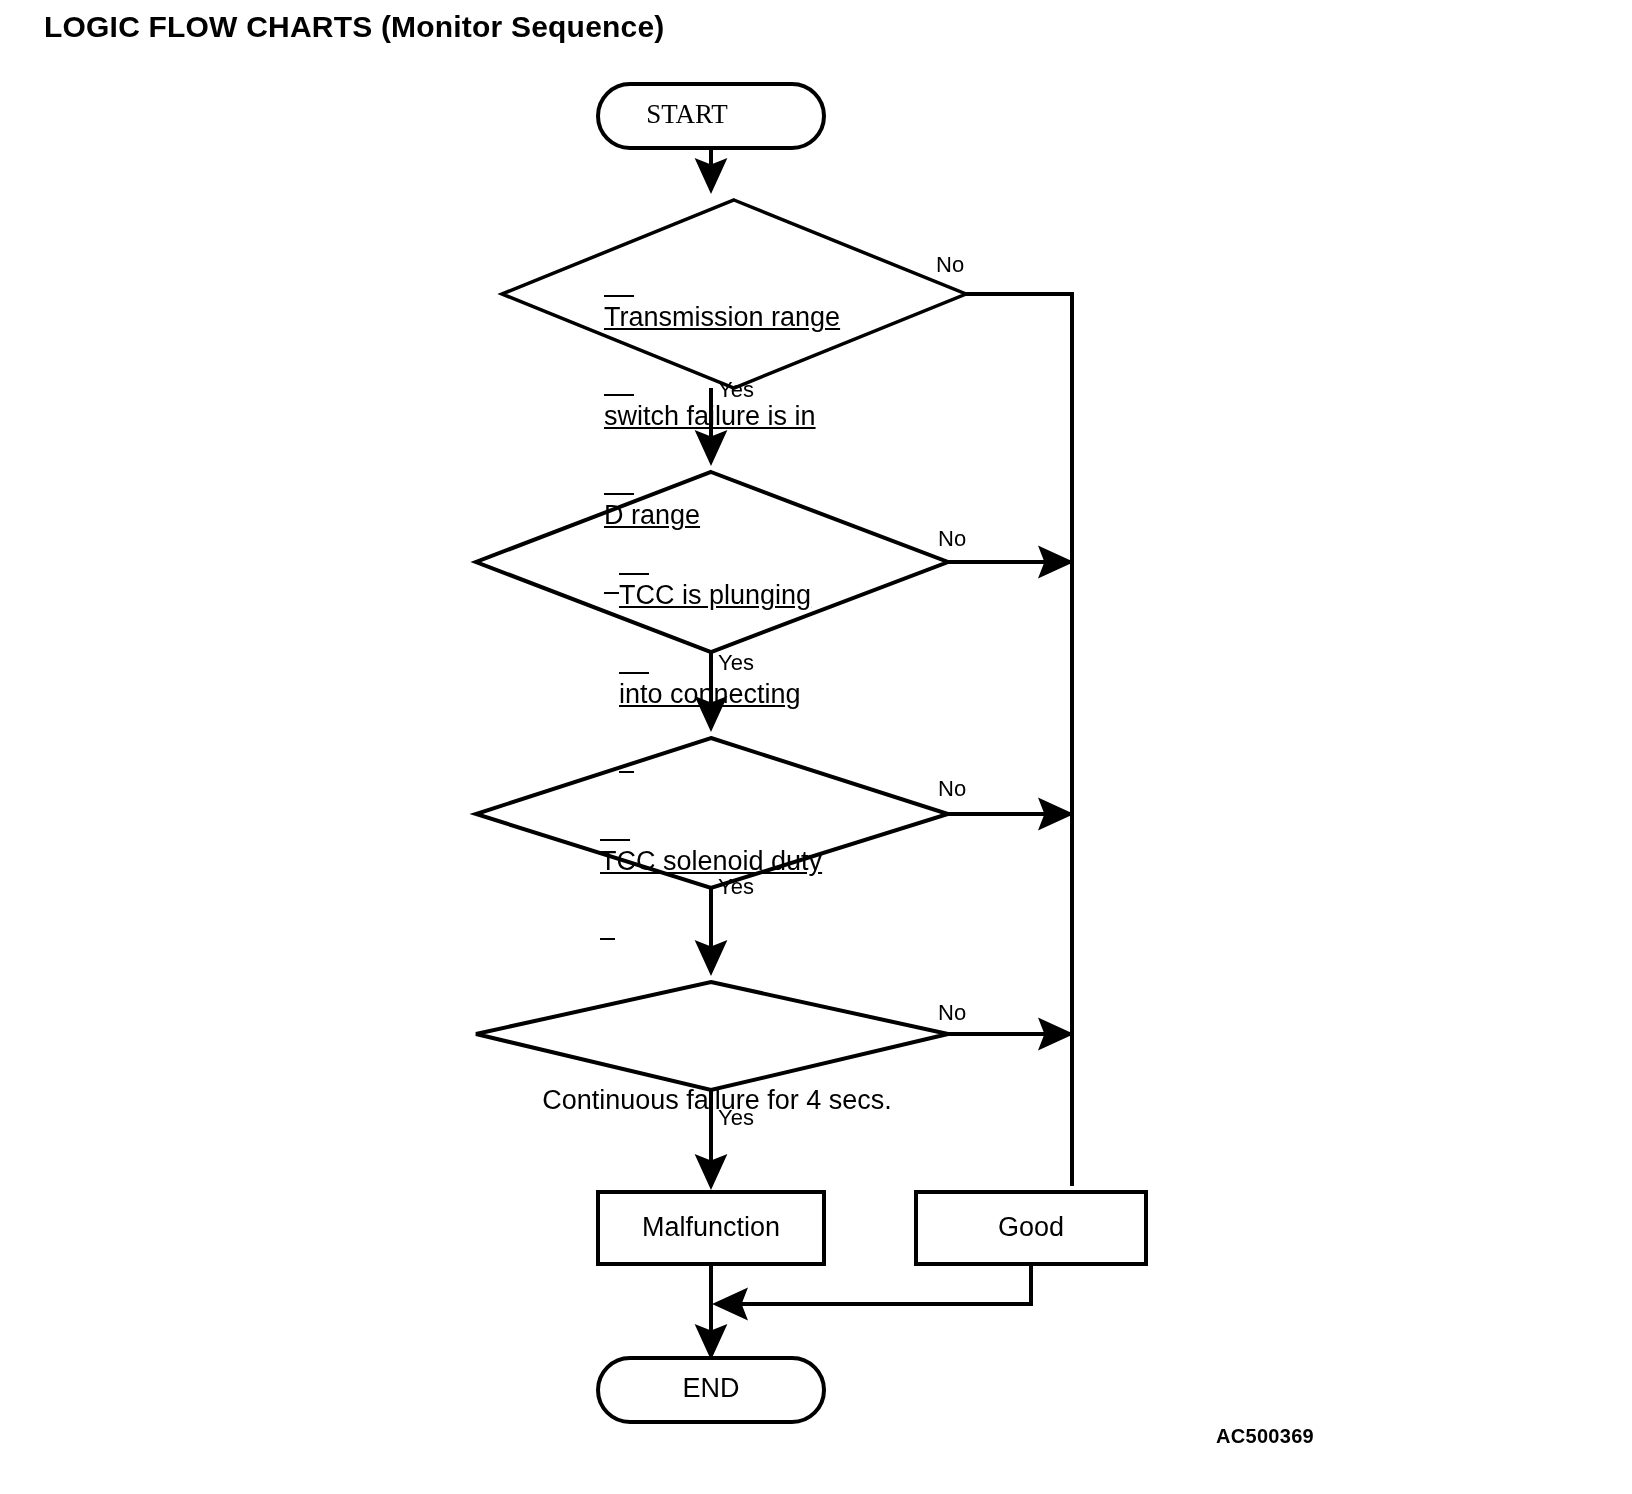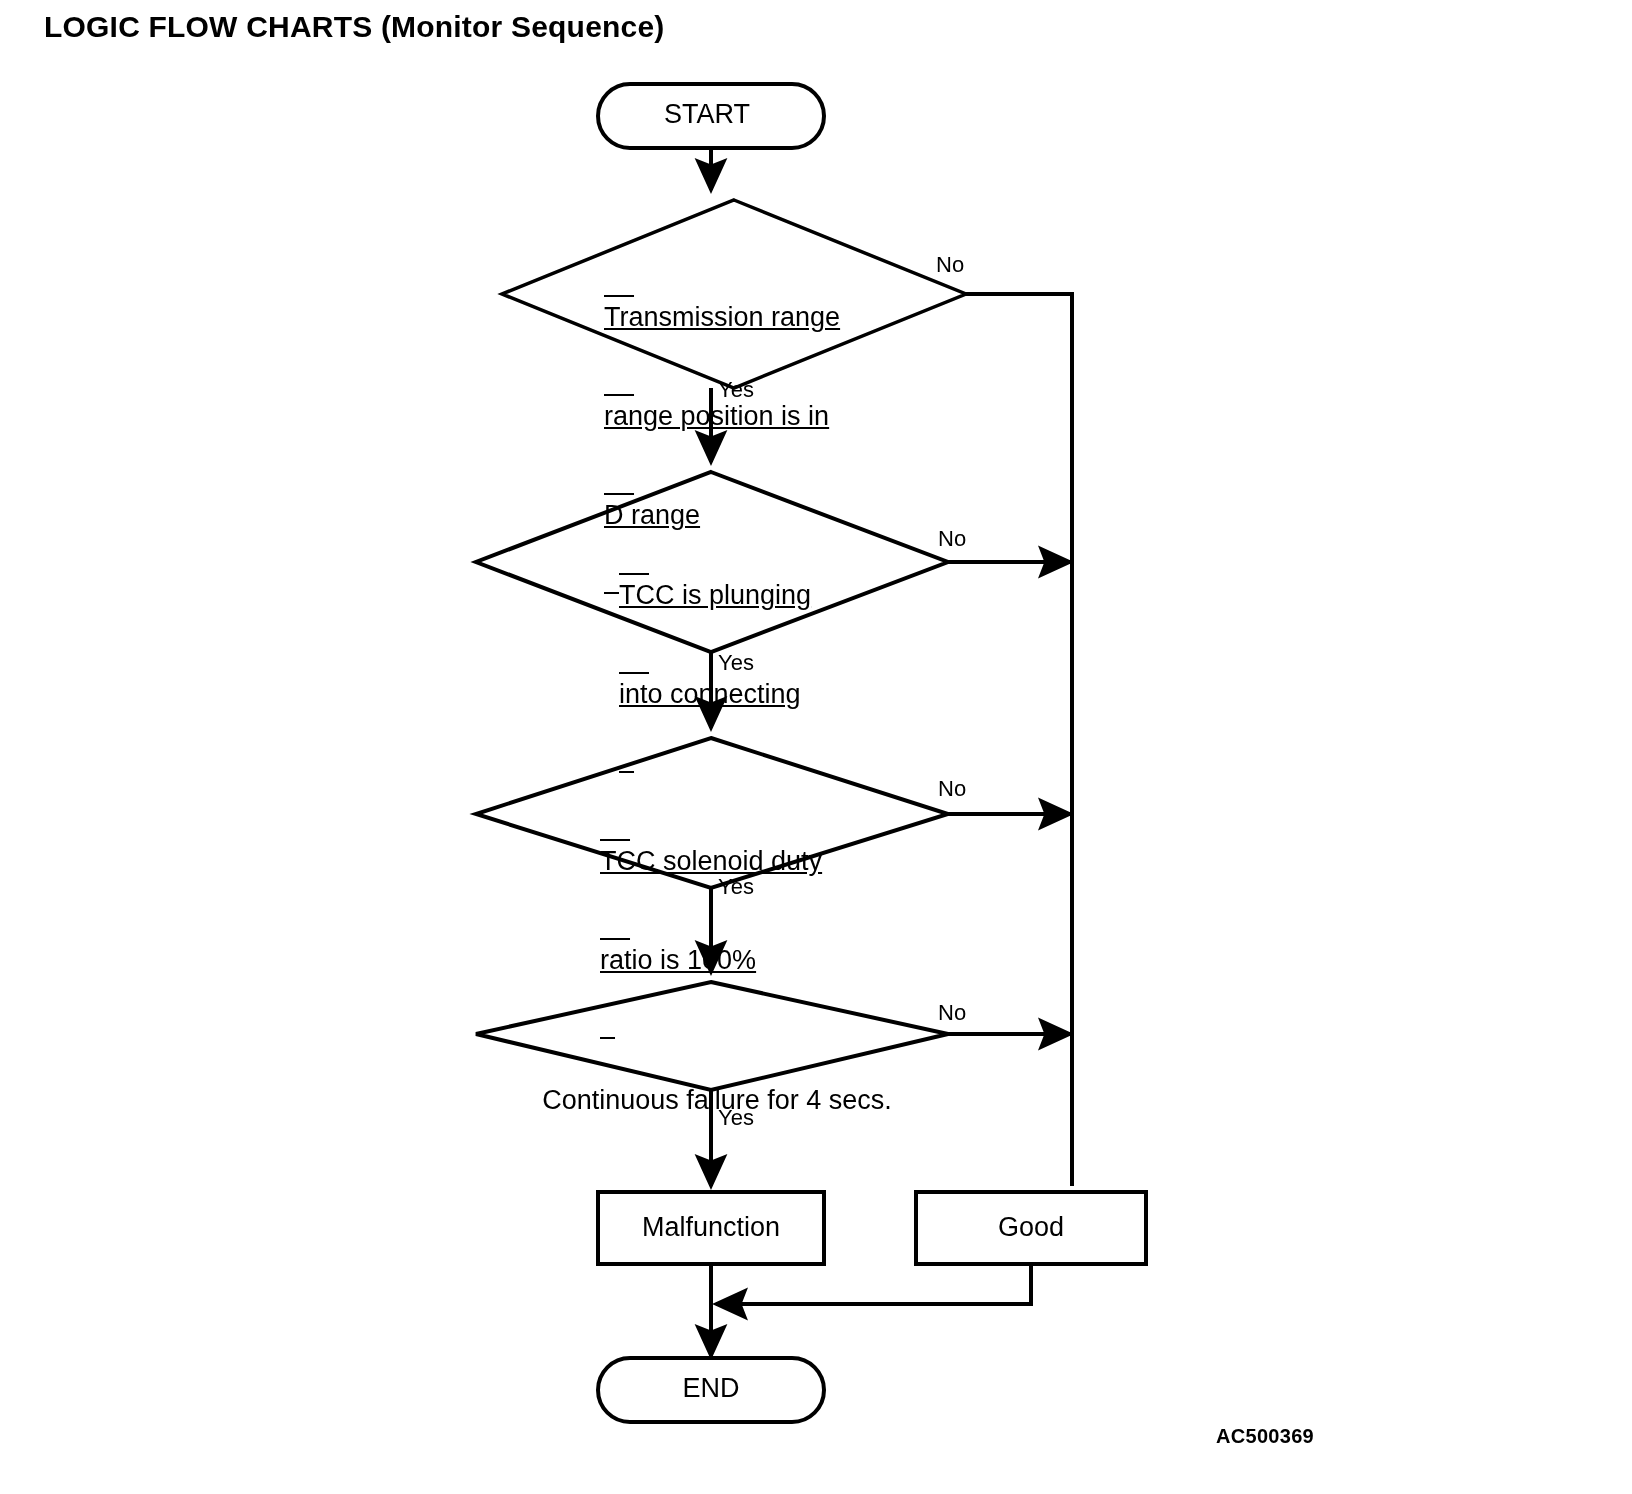--- a/index.html
+++ b/index.html
@@ -109,36 +109,35 @@
 
     <rect x="916" y="1192" width="230" height="72" fill="#ffffff" stroke="#000000" stroke-width="4"></rect>
 
     <line x1="711" y1="1264" x2="711" y2="1356" stroke="#000000" stroke-width="4" marker-end="url(#arrowhead)"></line>
 
     <path d="M1031,1264 L1031,1304 L716,1304" fill="none" stroke="#000000" stroke-width="4" marker-end="url(#arrowhead)"></path>
 
     <rect x="598" y="1358" width="226" height="64" rx="32" ry="32" fill="#ffffff" stroke="#000000" stroke-width="4"></rect>
   </svg>
 
-  <div class="node-text t-center" style="left:594px; top:98px; width:226px;">START</div>
+  <div class="node-text t-center" style="left:574px; top:98px; width:226px;font-family:Liberation Serif, serif;">START</div>
 
   <div class="node-text t-left" style="left:604px; top:235px; width:330px;">
     <div>Transmission range</div>
-    <div>range position is in</div>
+    <div>switch failure is in</div>
     <div>D range</div>
   </div>
 
   <div class="node-text t-left" style="left:619px; top:513px; width:320px;">
     <div>TCC is plunging</div>
     <div>into connecting</div>
   </div>
 
   <div class="node-text t-left" style="left:600px; top:779px; width:330px;">
     <div>TCC solenoid duty</div>
-    <div>ratio is 100%</div>
   </div>
 
   <div class="node-text t-center" style="left:507px; top:1018px; width:420px;">
     <div>Continuous failure for 4 secs.</div>
   </div>
 
   <div class="node-text t-center" style="left:598px; top:1211px; width:226px;">Malfunction</div>
 
   <div class="node-text t-center" style="left:916px; top:1211px; width:230px;">Good</div>
 

